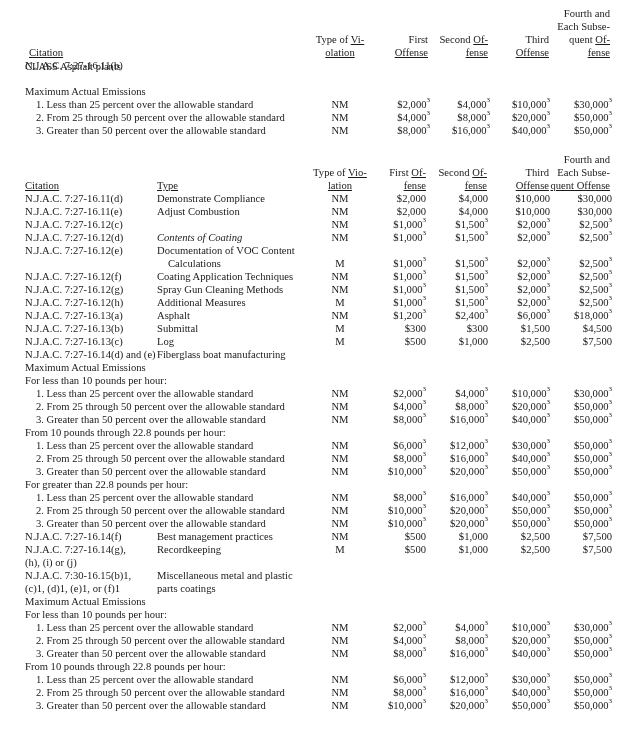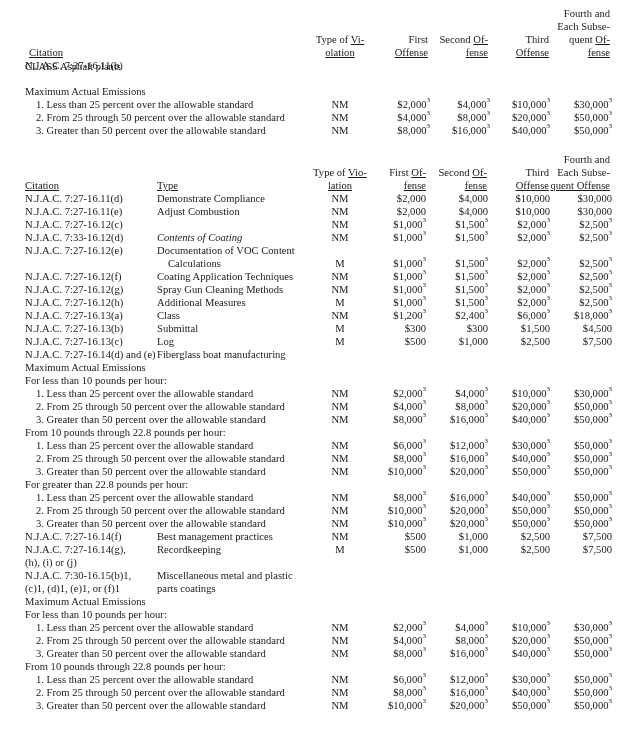--- a/index.html
+++ b/index.html
@@ -122,21 +122,21 @@
     <div class="row" style="top:218px;">
       <span style="left:25px;">N.J.A.C. 7:27-16.12(c)</span>
 
     <span class="c" style="left:320px;width:40px;">NM</span>
     <span class="r" style="left:366px;width:60px;"><span style="position:static">$1,000</span><sup>3</sup></span>
     <span class="r" style="left:428px;width:60px;"><span style="position:static">$1,500</span><sup>3</sup></span>
     <span class="r" style="left:488px;width:62px;"><span style="position:static">$2,000</span><sup>3</sup></span>
     <span class="r" style="left:550px;width:62px;"><span style="position:static">$2,500</span><sup>3</sup></span>
     </div>
     <div class="row" style="top:231px;">
-      <span style="left:25px;">N.J.A.C. 7:33-16.12(d)</span>
+      <span style="left:25px;">N.J.A.C. 7:27-16.12(d)</span>
       <span style="left:157px;font-style:italic;">Contents of Coating</span>
 
     <span class="c" style="left:320px;width:40px;">NM</span>
     <span class="r" style="left:366px;width:60px;"><span style="position:static">$1,000</span><sup>3</sup></span>
     <span class="r" style="left:428px;width:60px;"><span style="position:static">$1,500</span><sup>3</sup></span>
     <span class="r" style="left:488px;width:62px;"><span style="position:static">$2,000</span><sup>3</sup></span>
     <span class="r" style="left:550px;width:62px;"><span style="position:static">$2,500</span><sup>3</sup></span>
     </div>
     <div class="row" style="top:244px;">
       <span style="left:25px;">N.J.A.C. 7:27-16.12(e)</span>
@@ -177,21 +177,21 @@
       <span style="left:157px;">Additional Measures</span>
 
     <span class="c" style="left:320px;width:40px;">M</span>
     <span class="r" style="left:366px;width:60px;"><span style="position:static">$1,000</span><sup>3</sup></span>
     <span class="r" style="left:428px;width:60px;"><span style="position:static">$1,500</span><sup>3</sup></span>
     <span class="r" style="left:488px;width:62px;"><span style="position:static">$2,000</span><sup>3</sup></span>
     <span class="r" style="left:550px;width:62px;"><span style="position:static">$2,500</span><sup>3</sup></span>
     </div>
     <div class="row" style="top:309px;">
       <span style="left:25px;">N.J.A.C. 7:27-16.13(a)</span>
-      <span style="left:157px;">Class</span>
+      <span style="left:157px;">Asphalt</span>
 
     <span class="c" style="left:320px;width:40px;">NM</span>
     <span class="r" style="left:366px;width:60px;"><span style="position:static">$1,200</span><sup>3</sup></span>
     <span class="r" style="left:428px;width:60px;"><span style="position:static">$2,400</span><sup>3</sup></span>
     <span class="r" style="left:488px;width:62px;"><span style="position:static">$6,000</span><sup>3</sup></span>
     <span class="r" style="left:550px;width:62px;"><span style="position:static">$18,000</span><sup>3</sup></span>
     </div>
     <div class="row" style="top:322px;">
       <span style="left:25px;">N.J.A.C. 7:27-16.13(b)</span>
       <span style="left:157px;">Submittal</span>

